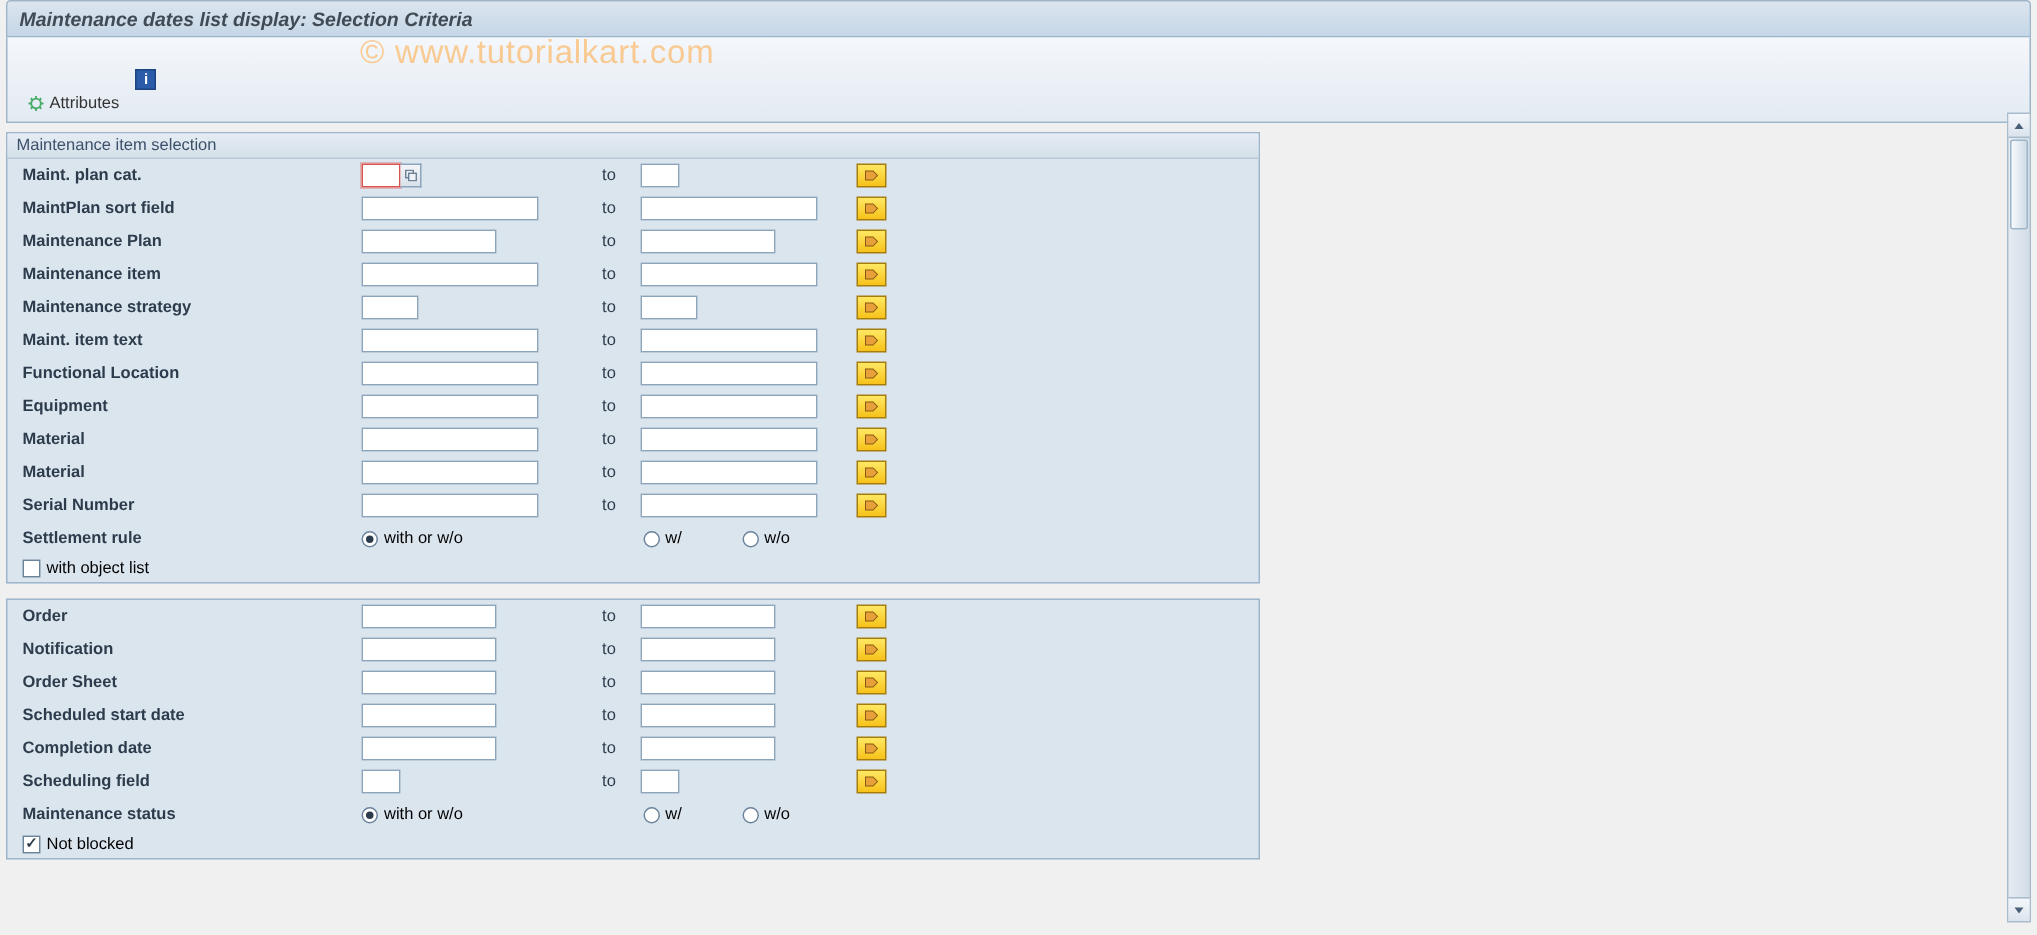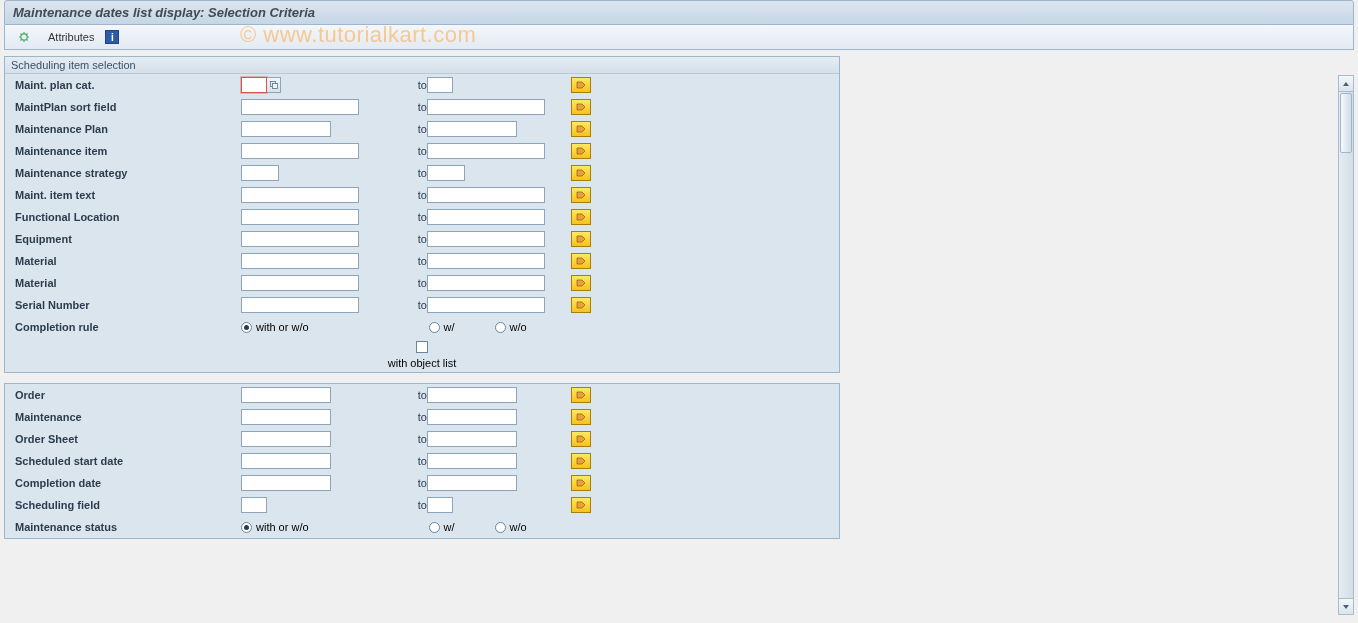--- a/index.html
+++ b/index.html
@@ -30,26 +30,27 @@
       padding: 4px 8px;
       display: flex;
       align-items: center;
       gap: 6px;
       margin: 0 4px;
       position: relative;
     }
     .attr-btn {
       display: inline-flex;
       align-items: center;
-      gap: 18px;
+      gap: 3px;
       padding: 1px 4px;
       border: 1px solid transparent;
       cursor: pointer;
       font-size: 11px;
       color: #333;
+      margin-top: 32px;
     }
     .gear-icon {
       width: 12px; height: 12px;
       display: inline-block;
     }
     .info-icon {
       width: 14px; height: 14px;
       background: #2b5caa;
       color: white;
       display: inline-flex;
@@ -100,21 +101,21 @@
       padding: 0 6px;
     }
     .form-row + .form-row { border-top: 0px solid transparent; }
     .label {
       width: 230px;
       padding-left: 4px;
       color: #2d3c4c;
       font-weight: bold;
     }
     .field-from { width: 140px; display:flex; align-items:center; }
-    .to-label { width: 46px; text-align: right; color: #2d3c4c; padding-left:4px; }
+    .to-label { width: 46px; text-align: center; color: #2d3c4c; padding-left:4px; }
     .field-to { width: 140px; display:flex; align-items:center;}
     .multi-btn-cell { width: 30px; display:flex; justify-content:flex-start; padding-left:4px;}
     input.text-input {
       height: 16px;
       border: 1px solid #8da5bc;
       background: #fff;
       padding: 0 2px;
       font-size: 11px;
     }
     .w-tiny { width: 26px; }
@@ -148,21 +149,21 @@
       padding-left: 0px;
     }
     .radio-item { display:flex; align-items:center; gap:4px; cursor:pointer;}
     .radio-circle {
       width:11px; height:11px; border:1px solid #6b849b; border-radius:50%;
       background:#fff; display:inline-flex; align-items:center; justify-content:center;
     }
     .radio-circle.checked::after {
       content:""; width:5px; height:5px; background:#2d3c4c; border-radius:50%;
     }
-    .check-item { display:flex; align-items:center; gap:4px; padding:3px 10px; cursor:pointer;flex-direction:column;}
+    .check-item { display:flex; align-items:center; gap:4px; padding:3px 10px; cursor:pointer;}
     .checkbox {
       width:12px; height:12px; border:1px solid #6b849b; background:#fff;
       display:inline-flex; align-items:center; justify-content:center;
     }
     .checkbox.checked::after {
       content:"✓"; font-size:10px; line-height:10px; color:#2d3c4c; font-weight:bold;
     }
     .right-scrollbar {
       position:absolute; right:4px; top:75px; width:16px; height:540px;
       background: linear-gradient(to right,#e6ecf2,#d3dde6);
@@ -200,21 +201,21 @@
     <span>Attributes</span>
   </span>
   <span class="info-icon">i</span>
   <span class="watermark">© www.tutorialkart.com</span>
 </div>
 
 <div class="content-area">
   <div class="main-col">
 
     <div class="group">
-      <div class="group-title">Scheduling item selection</div>
+      <div class="group-title">Maintenance item selection</div>
       <div id="group1-rows">
           <div class="form-row">
             <div class="label">Maint. plan cat.</div>
             <div class="field-from">
               <input class="text-input w-tiny focused-field" style="">
               <span class="search-help">
                 <svg viewBox="0 0 8 8">
                   <rect x="0.5" y="0.5" width="5" height="5" fill="none" stroke="#5a7188" stroke-width="0.8"></rect>
                   <rect x="2.5" y="2.5" width="5" height="5" fill="#eef3f7" stroke="#5a7188" stroke-width="0.8"></rect>
                 </svg>
@@ -397,21 +398,21 @@
             <div class="multi-btn-cell">
               <span class="multi-btn">
                 <svg viewBox="0 0 10 8">
                   <path d="M1 1 H6 L9 4 L6 7 H1 Z" fill="#e8a13a" stroke="#8a5a10" stroke-width="0.7"></path>
                 </svg>
               </span>
             </div>
           </div>
         </div>
       <div class="form-row radio-row">
-        <div class="label">Completion rule</div>
+        <div class="label">Settlement rule</div>
         <div class="radios" id="settlement-radios">
             <span class="radio-item">
               <span class="radio-circle checked"></span>
               <span>with or w/o</span>
             </span>
             <span class="radio-item" style="margin-left: 80px;">
               <span class="radio-circle"></span>
               <span>w/</span>
             </span>
             <span class="radio-item">
@@ -439,21 +440,21 @@
             </div>
             <div class="multi-btn-cell">
               <span class="multi-btn">
                 <svg viewBox="0 0 10 8">
                   <path d="M1 1 H6 L9 4 L6 7 H1 Z" fill="#e8a13a" stroke="#8a5a10" stroke-width="0.7"></path>
                 </svg>
               </span>
             </div>
           </div>
           <div class="form-row">
-            <div class="label">Maintenance</div>
+            <div class="label">Notification</div>
             <div class="field-from">
               <input class="text-input w-md" style="">
             </div>
             <div class="to-label">to</div>
             <div class="field-to">
               <input class="text-input w-md" style="">
             </div>
             <div class="multi-btn-cell">
               <span class="multi-btn">
                 <svg viewBox="0 0 10 8">
@@ -541,20 +542,24 @@
             <span class="radio-item" style="margin-left: 80px;">
               <span class="radio-circle"></span>
               <span>w/</span>
             </span>
             <span class="radio-item">
               <span class="radio-circle"></span>
               <span>w/o</span>
             </span>
           </div>
       </div>
+      <div class="check-item">
+        <span class="checkbox checked" id="chk-not-blocked"></span>
+        <span>Not blocked</span>
+      </div>
     </div>
 
   </div>
 </div>
 
 <div class="right-scrollbar">
   <div class="scroll-btn">
     <svg width="8" height="8" viewBox="0 0 8 8">
         <path d="M4 2 L7 6 H1 Z" fill="#4a6078"></path>
       </svg>

